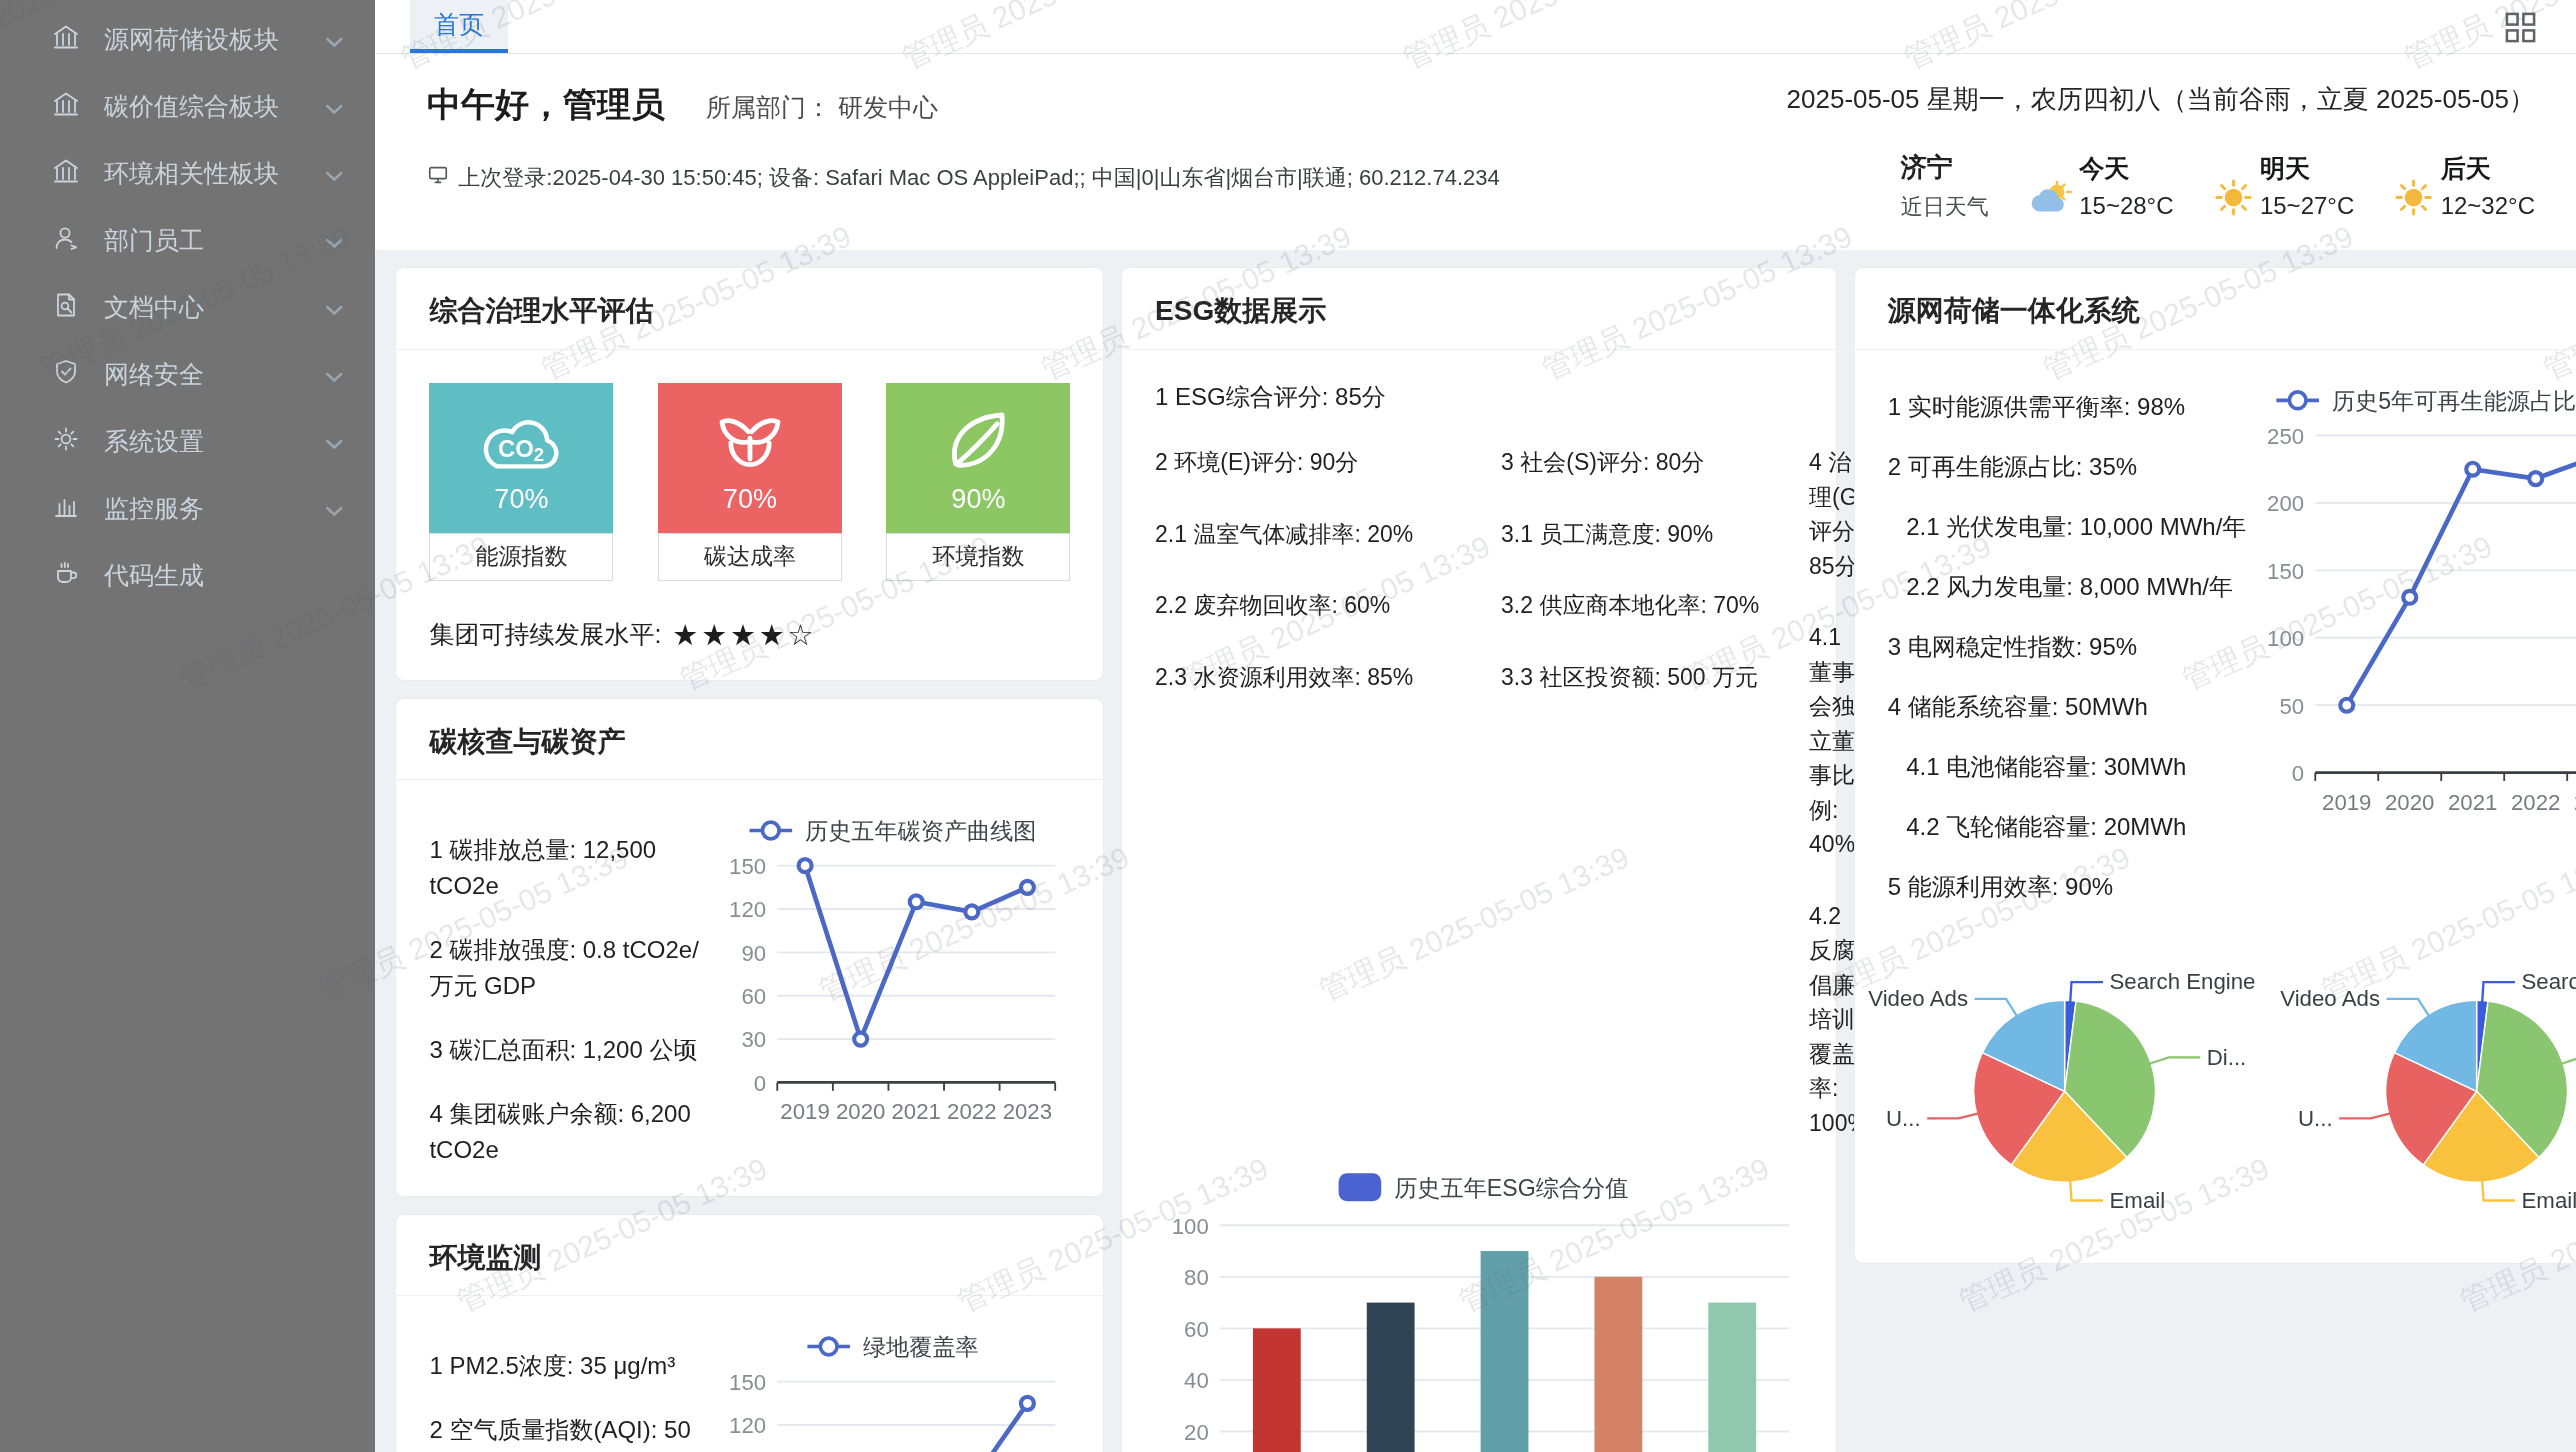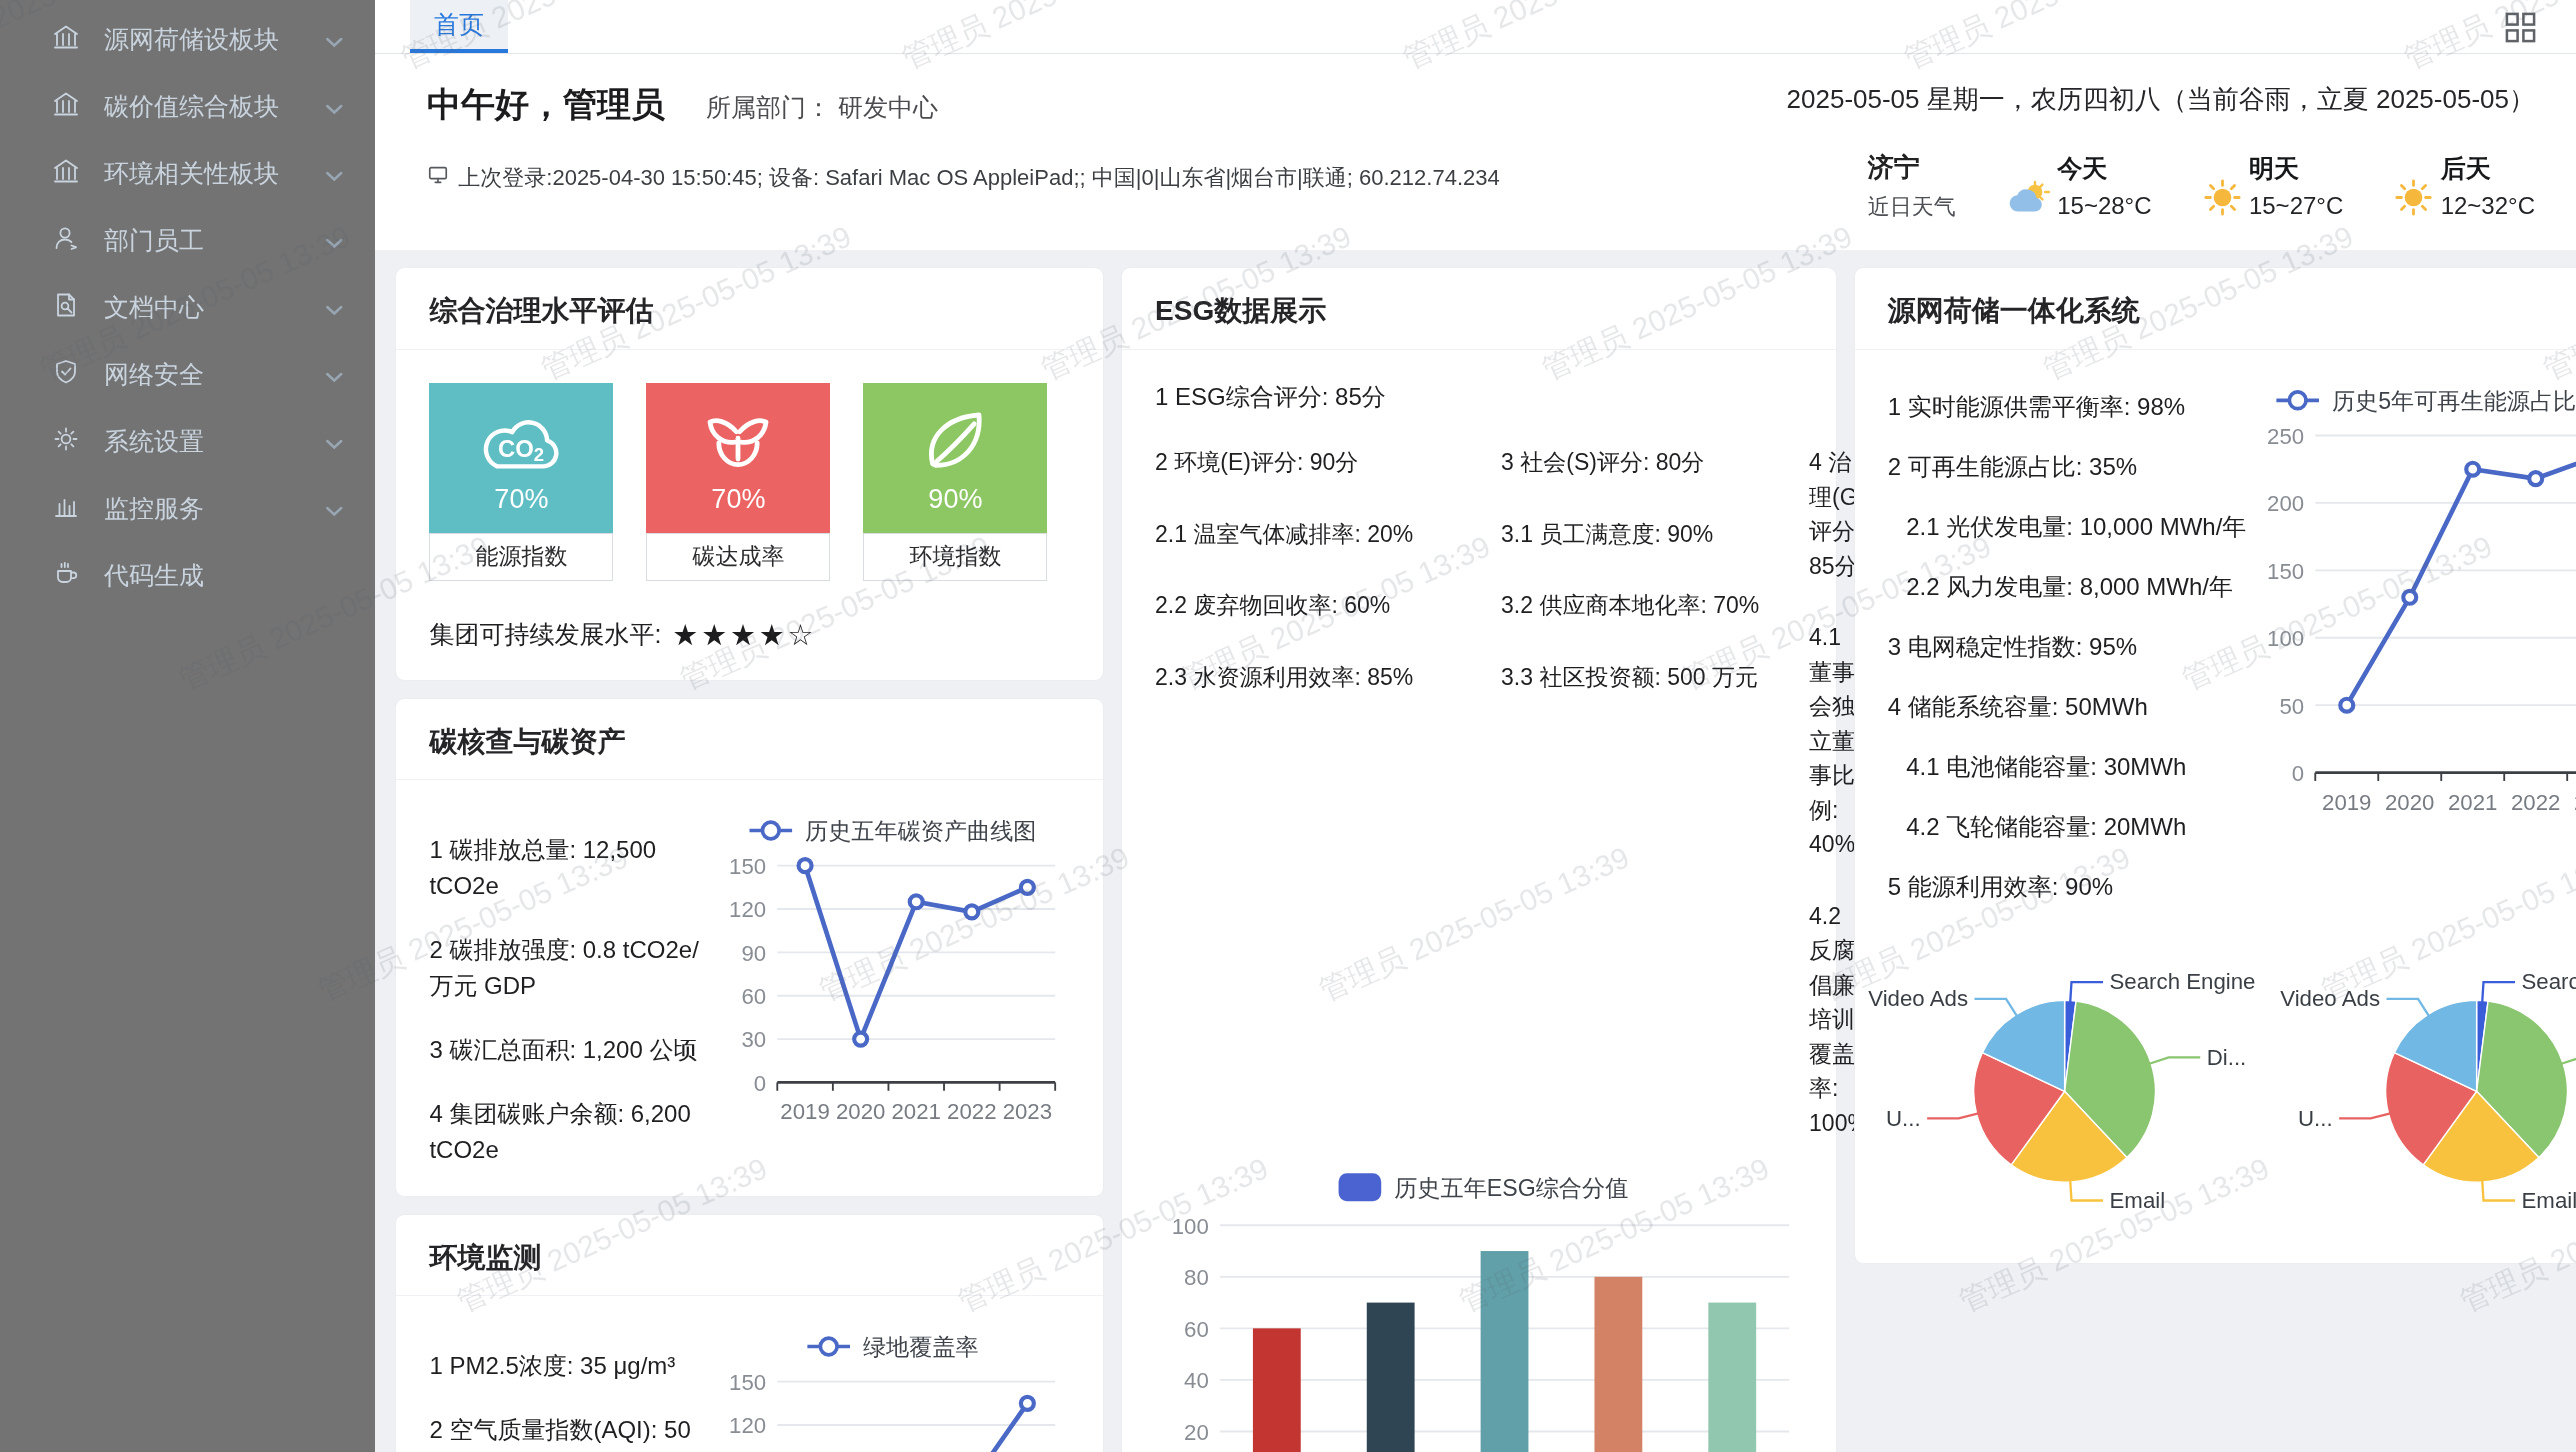--- a/index.html
+++ b/index.html
@@ -19,39 +19,39 @@
   .tab { background:#edf1f6; color:#2878dc; font-size:25px; padding:11px 24px 8.3px; border-bottom:4.6px solid #2878dc; font-weight:500; cursor:pointer; }
   .grid-ico { position:absolute; right:39px; top:11px; cursor:pointer; }
 
   .header { background:#fff; padding:28px 41px 28px 52px; display:flex; justify-content:space-between; flex:none; }
   .greet-row { display:flex; align-items:baseline; gap:41px; }
   .greeting { font-size:34px; font-weight:bold; color:#1c1c1e; }
   .dept { font-size:25px; color:#4c4c50; }
   .login-row { margin-top:35px; display:flex; align-items:center; gap:9.3px; font-size:22px; color:#3b3e42; }
   .hdr-right { display:flex; flex-direction:column; align-items:flex-end; }
   .date-line { font-size:26px; color:#26262a; }
-  .weather-row { margin-top:33px; display:flex; align-items:center; gap:51px; }
+  .weather-row { margin-top:33px; display:flex; align-items:center; gap:40px; }
   .w-city .c1 { font-size:26px; font-weight:bold; color:#222; }
   .w-city .c2 { font-size:22px; color:#4c4f53; margin-top:7.4px; }
   .w-day { display:flex; align-items:flex-end; gap:7.4px; }
   .w-day .nm { font-size:25px; font-weight:bold; color:#17181a; }
   .w-day .tp { font-size:24px; color:#232427; margin-top:7.4px; }
 
   .content { flex:1; display:flex; gap:16.7px; padding:16.7px 7.4px 0 20.4px; min-height:0; }
   .col { display:flex; flex-direction:column; gap:16.7px; }
   .col1 { width:709px; flex:none; }
   .col2 { width:716px; flex:none; }
   .col3 { flex:1; }
 
   .card { background:#fff; border-radius:9.3px; border:0.9px solid #ebedf0; }
   .card-title { font-size:28px; font-weight:bold; color:#252528; padding:24px 33px 18.5px; border-bottom:0.9px solid #f0f1f4; }
   .card-body { padding:26px 33px 28px; }
 
   
-  .tiles { display:flex; gap:33px; padding-top:7.4px; }
+  .tiles { display:flex; gap:33px; padding-top:7.4px;justify-content:space-between; }
   .tile { width:184px; }
   .tile-top { height:150px; display:flex; flex-direction:column; align-items:center; justify-content:center; gap:3.7px; }
   .tile-pct { color:#fff; font-size:27px; }
   .tile-label { height:48px; border:0.9px solid #d9dce1; background:#fff; display:flex; align-items:center; justify-content:center; font-size:23px; color:#2b2b2e; }
   .rating { margin-top:37px; font-size:25px; color:#202023; display:flex; align-items:flex-start; gap:11px; }
   .stars { font-size:29px; letter-spacing:2.8px; color:#1d1d1f; }
 
   
   .split { display:flex; gap:9.3px; }
   .metrics { flex:1; min-width:0; display:flex; flex-direction:column; gap:28px; font-size:24px; color:#1f1f22; line-height:1.5; padding-top:26px; }

